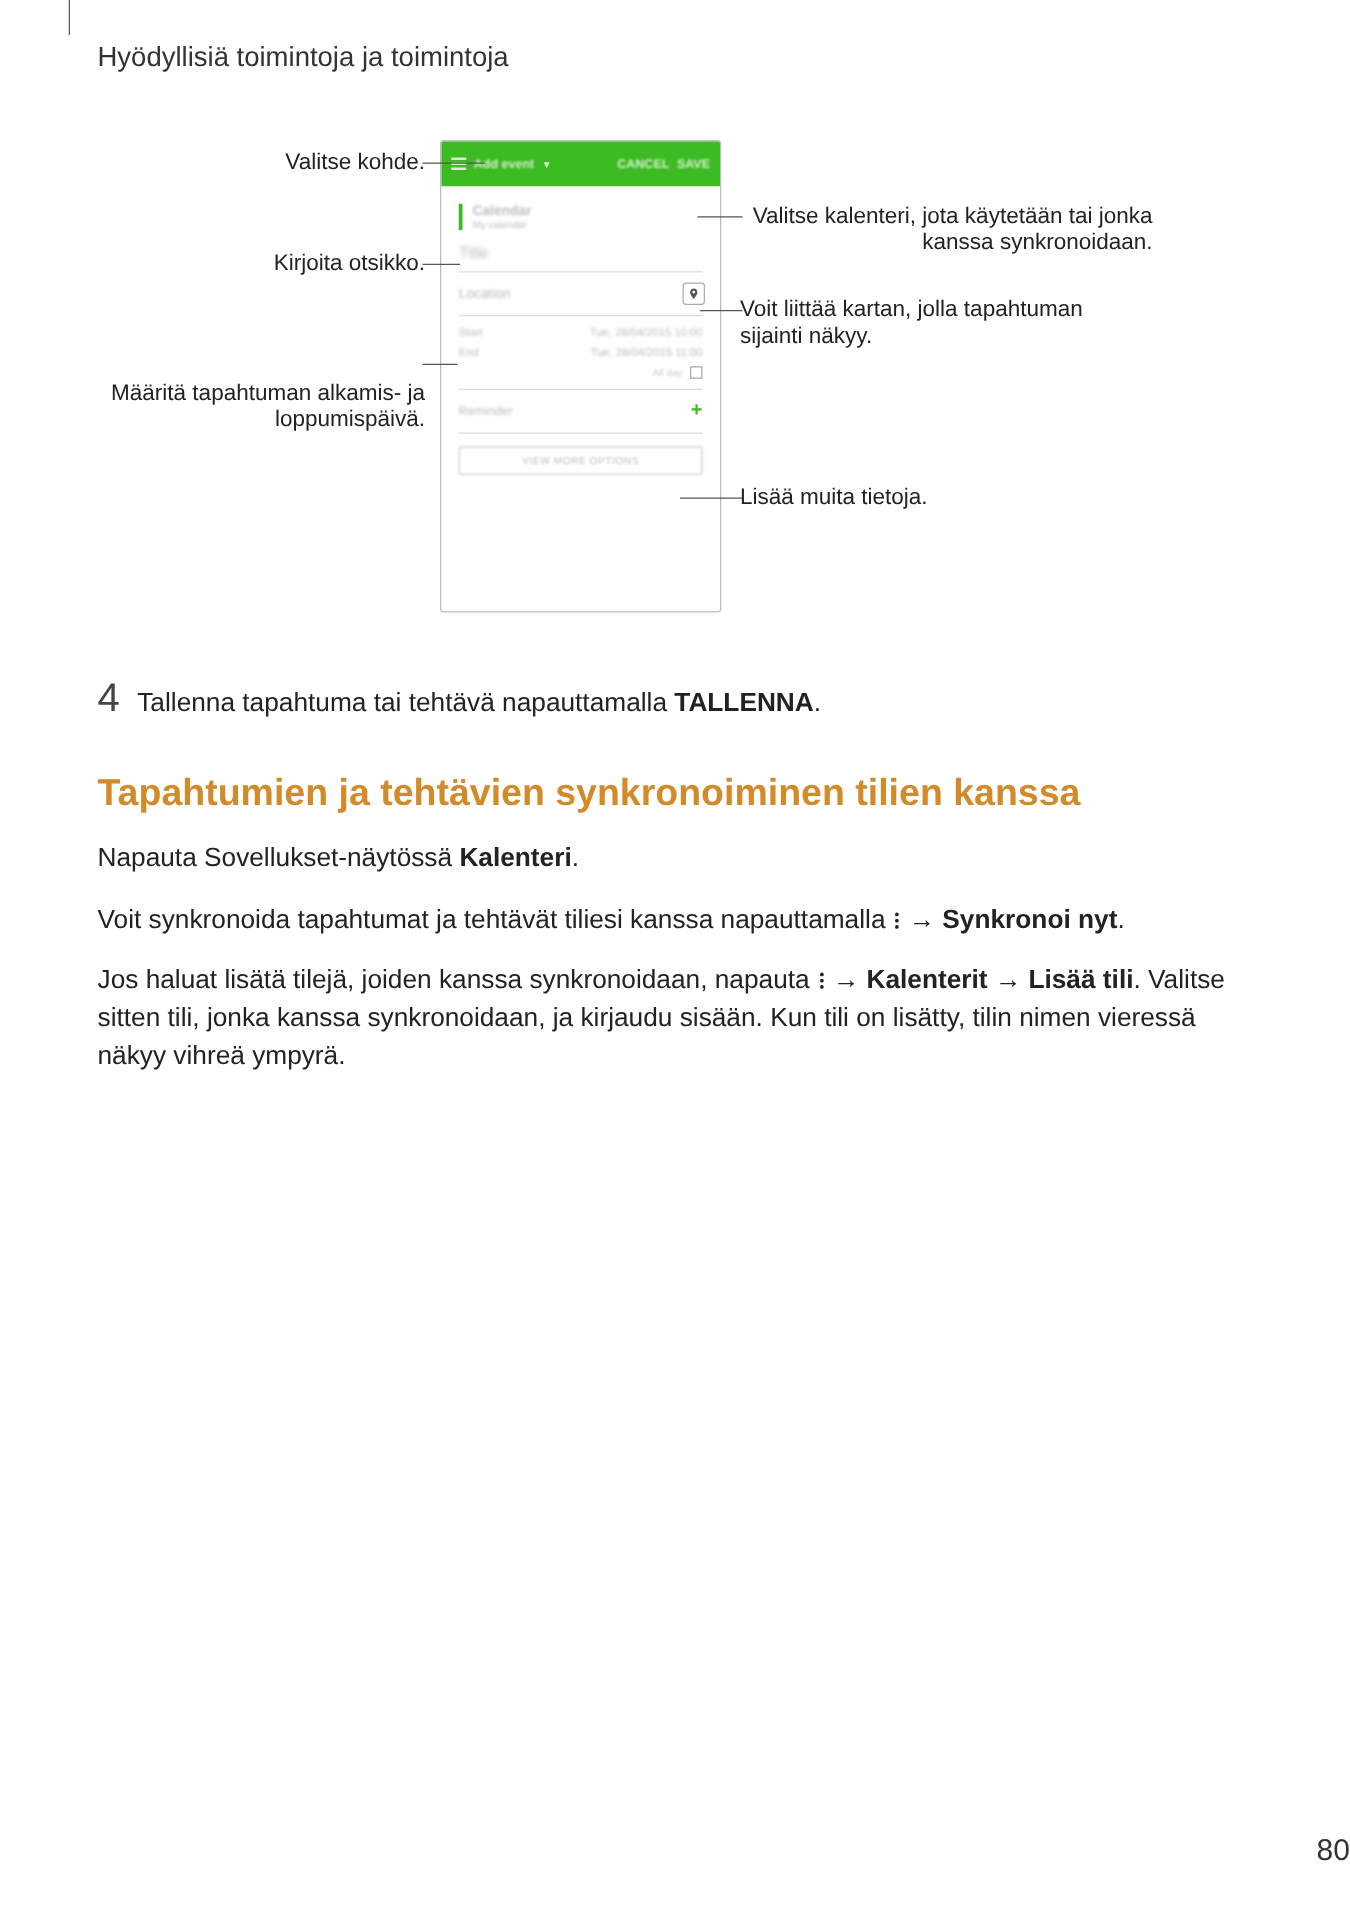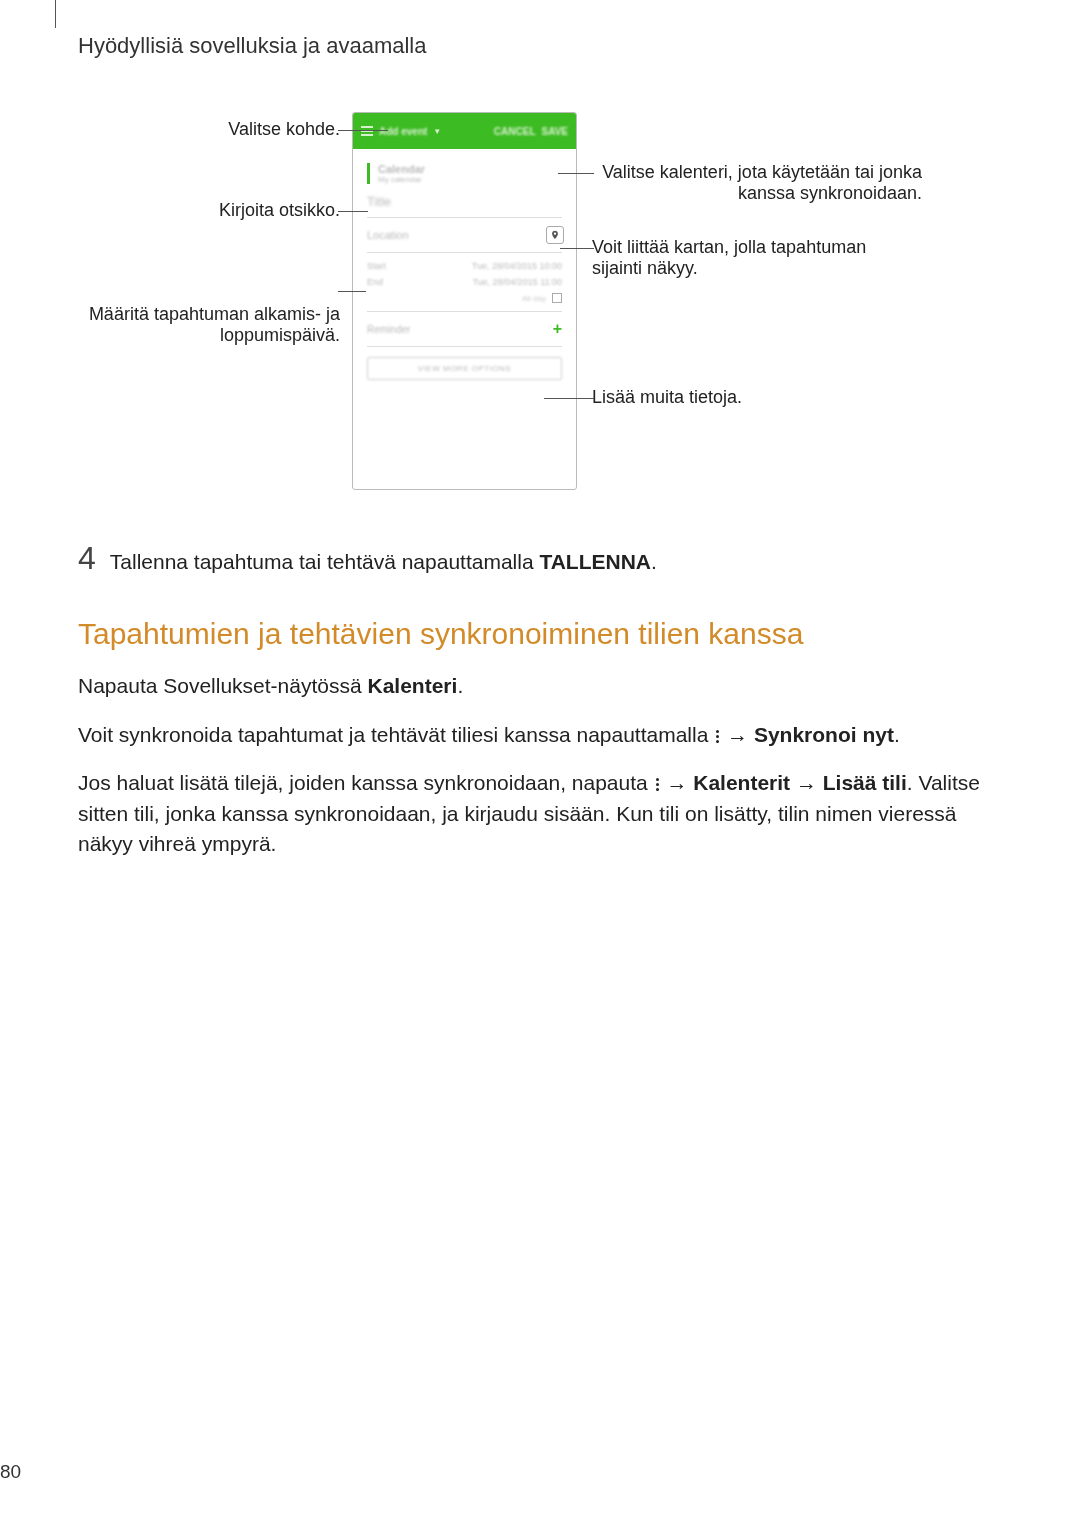--- a/index.html
+++ b/index.html
@@ -154,50 +154,50 @@
     font-size: 32px; color: #444;
   }
   .step-text, .para {
     font-size: 21px;
     line-height: 1.45;
     color: #222;
   }
   .h2 {
     font-size: 30px;
     color: #d38a28;
-    font-weight: normal;
+    font-weight: bold;
     margin-bottom: 20px;
   }
   .para { margin-bottom: 18px; }
   strong { font-weight: bold; text-align: center; }
   .more-icon {
     display: inline-flex;
     flex-direction: column;
     gap: 2px;
     vertical-align: middle;
     margin: 0 2px;
   }
   .more-icon span {
     width: 3px; height: 3px; background: #222; border-radius: 50%;
   }
   .page-num {
     position: absolute;
-    bottom: 44px;
+    bottom: 32px;
     width: 100%;
-    text-align: left;
-    font-size: 19px;
+    text-align: right;
+    font-size: 24px;
     color: #333;
   }
 </style>
 </head>
 <body>
 
 <div class="page-tab"></div>
 
-<div class="header-title">Hyödyllisiä sovelluksia ja avaamalla</div>
+<div class="header-title">Hyödyllisiä toimintoja ja toimintoja</div>
 
 <div class="diagram">
 
   <div class="phone">
     <div class="topbar">
       <div class="menu-lines">
           <span></span>
           <span></span>
           <span></span>
         </div>

